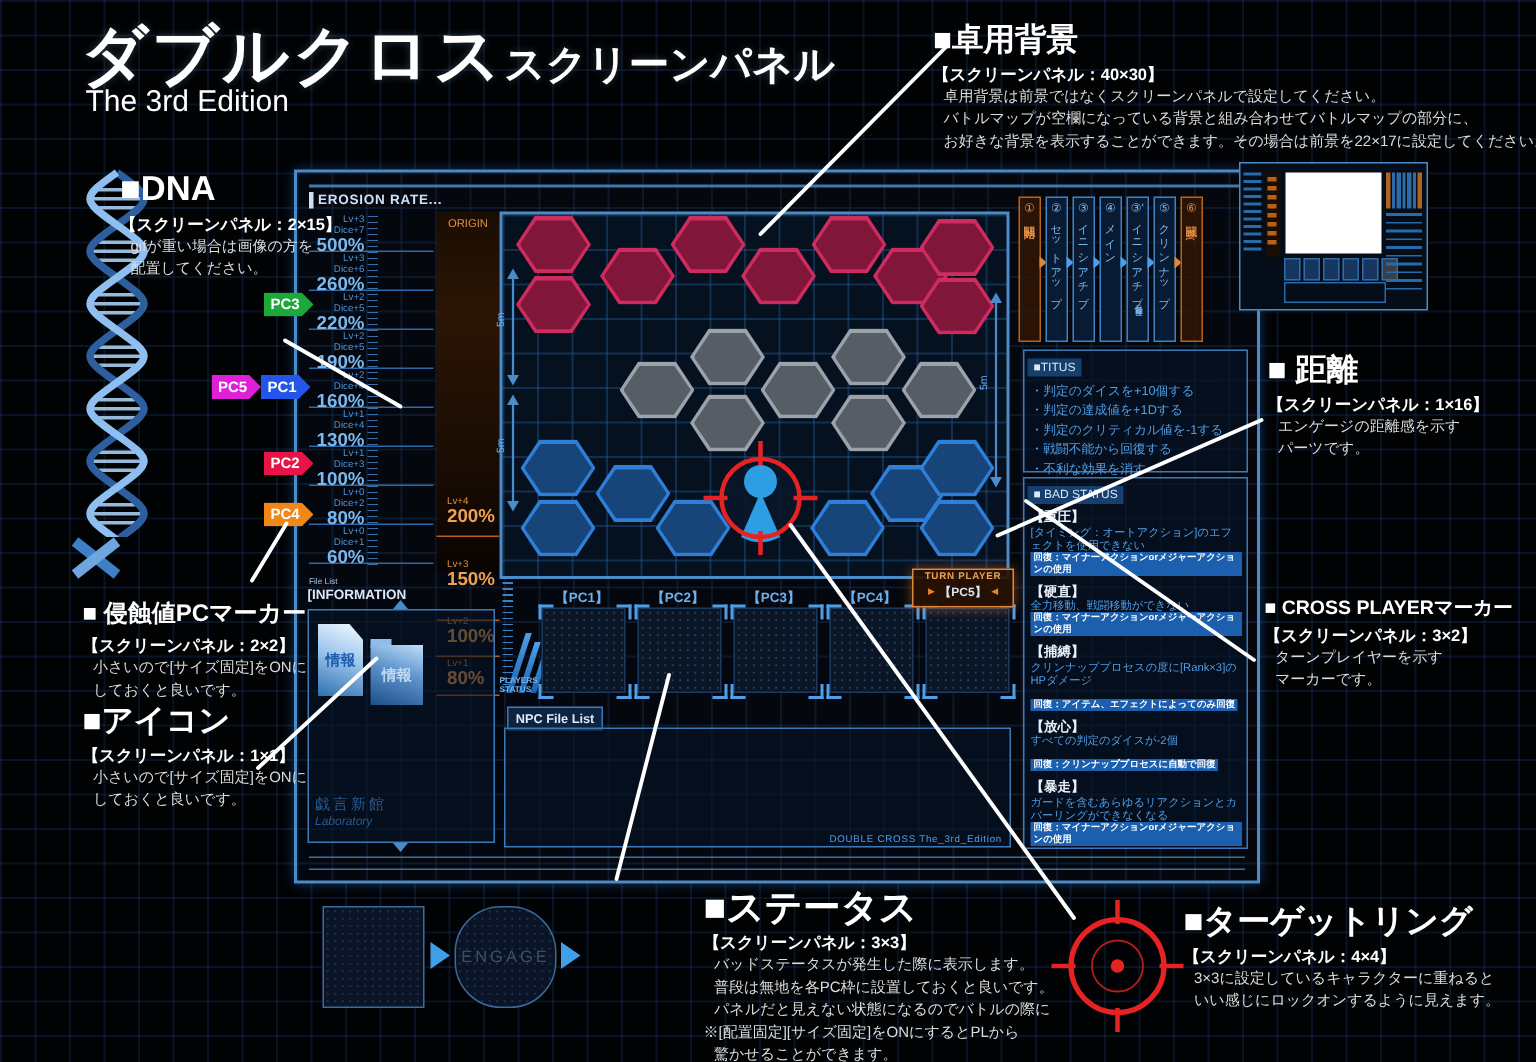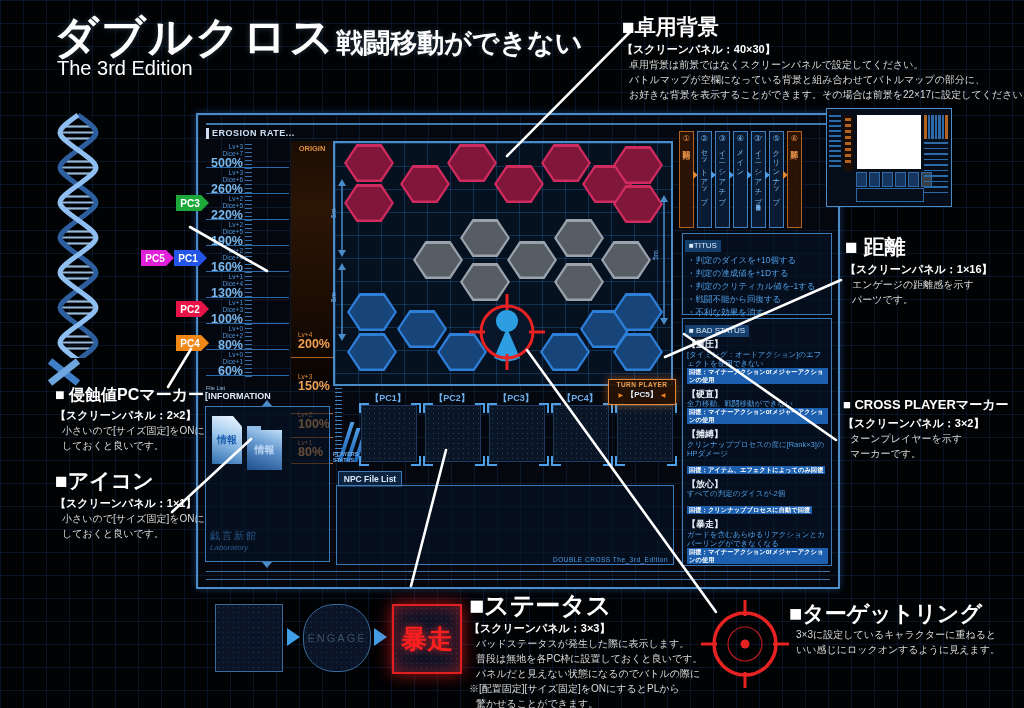--- a/index.html
+++ b/index.html
@@ -78,21 +78,21 @@
   
   svg{display:block;}
 </style>
 </head>
 <body>
 
 <div id="canvas">
 
   <div class="abs" id="title-row">
     <span id="title-main">ダブルクロス</span>
-      <span id="title-rest">戦闘移動ができない</span>
+      <span id="title-rest">スクリーンパネル</span>
   </div>
   <div class="abs" id="title-edition">The 3rd Edition</div>
 
   <div class="abs" id="dna-art" style="left:48px;top:112px;">
       <svg width="60" height="246" viewBox="0 0 60 246">
         <line x1="18" y1="14.5" x2="42" y2="14.5" stroke="#a8cdf2" stroke-width="2.2" opacity="0.9"></line>
         <line x1="13" y1="20.5" x2="47" y2="20.5" stroke="#a8cdf2" stroke-width="2.2" opacity="0.9"></line>
         <line x1="18" y1="26.5" x2="42" y2="26.5" stroke="#a8cdf2" stroke-width="2.2" opacity="0.9"></line>
         <line x1="18" y1="49.5" x2="42" y2="49.5" stroke="#a8cdf2" stroke-width="2.2" opacity="0.9"></line>
         <line x1="13" y1="55.5" x2="47" y2="55.5" stroke="#a8cdf2" stroke-width="2.2" opacity="0.9"></line>
@@ -186,21 +186,21 @@
         <div class="erow" style="height: 25px;">
           <div class="estack">
             <div class="elv">Lv+0</div>
             <div class="elv">Dice+1</div>
             <div class="epct">60%</div>
           </div>
         </div>
       </div>
     <div class="abs" id="erosion-ruler" style="left:47px;top:29px;width:7px;height:234px;background:repeating-linear-gradient(to bottom,#3f81c0 0 1px,transparent 1px 4px);opacity:.85;"></div>
     <div class="abs" id="origin-strip" style="left:93px;top:26px;width:42px;height:240px;">
-      <div style="text-align:center;color:#e09040;font-size:7.5px;font-weight:bold;padding-top:3px;">ORIGIN</div>
+      <div style="text-align:center;color:#e09040;font-size:7.5px;font-weight:normal;padding-top:3px;">ORIGIN</div>
     <div class="abs" style="left: 7px; top: 190px;">
           <div class="olv">Lv+4</div>
           <div class="opct">200%</div>
         </div>
         <div class="osep" style="top: 216px;"></div>
         <div class="abs" style="left: 7px; top: 232px;">
           <div class="olv">Lv+3</div>
           <div class="opct">150%</div>
         </div>
         <div class="osep" style="top: 272px;"></div>
@@ -523,44 +523,47 @@
         <div style="width: 24px; height: 1.5px; background: rgb(42, 106, 168); margin: 0px 0px 4px;"></div>
       </div>
   </div>
 
   <div class="abs sq" style="left:215px;top:604px;"></div>
   <div class="abs flow-arrow" style="left:287px;top:628px;"></div>
   <div class="abs sq" style="left:303px;top:604px;display:flex;align-items:center;justify-content:center;border-radius:31px;">
     <span id="engage-label">ENGAGE</span>
   </div>
   <div class="abs flow-arrow" style="left:374px;top:628px;"></div>
-  <div class="abs sq" id="sq-overdrive" style="left:392px;top:604px;">
-    <span id="overdrive-label">暴走</span>
-  </div>
 
   <div class="abs" id="target-ring-art" style="left:699px;top:598px;">
       <svg width="94" height="94">
         <circle cx="46" cy="46" r="31" fill="none" stroke="#e62222" stroke-width="3.5"></circle>
         <circle cx="46" cy="46" r="17" fill="none" stroke="#e62222" stroke-width="1.2" opacity="0.8"></circle>
         <circle cx="46" cy="46" r="4.5" fill="#e62222"></circle>
         <line x1="46" y1="2" x2="46" y2="18" stroke="#e62222" stroke-width="3"></line>
         <line x1="46" y1="74" x2="46" y2="90" stroke="#e62222" stroke-width="3"></line>
         <line x1="2" y1="46" x2="18" y2="46" stroke="#e62222" stroke-width="3"></line>
         <line x1="74" y1="46" x2="90" y2="46" stroke="#e62222" stroke-width="3"></line>
       </svg>
     </div>
 
 <div class="abs" style="left: 622px; top: 14px; z-index: 5;">
       <div class="anno-h" style="font-size: 21px; line-height: 25px;">■卓用背景</div>
       <div class="anno-p">【スクリーンパネル：40×30】</div>
       <div class="anno-l">卓用背景は前景ではなくスクリーンパネルで設定してください。</div>
       <div class="anno-l">バトルマップが空欄になっている背景と組み合わせてバトルマップの部分に、</div>
       <div class="anno-l">お好きな背景を表示することができます。その場合は前景を22×17に設定してください。</div>
     </div>
-    <div class="abs" style="left: 55px; top: 385px; z-index: 5;">
+    <div class="abs" style="left: 80px; top: 112px; z-index: 5;">
+      <div class="anno-h" style="font-size: 23px; line-height: 27px;">■DNA</div>
+      <div class="anno-p">【スクリーンパネル：2×15】</div>
+      <div class="anno-l">gifが重い場合は画像の方を</div>
+      <div class="anno-l">配置してください。</div>
+    </div>
+    <div class="abs" style="left: 55px; top: 400px; z-index: 5;">
       <div class="anno-h" style="font-size: 16px; line-height: 20px;">■ 侵蝕値PCマーカー</div>
       <div class="anno-p">【スクリーンパネル：2×2】</div>
       <div class="anno-l">小さいので[サイズ固定]をONに</div>
       <div class="anno-l">しておくと良いです。</div>
     </div>
     <div class="abs" style="left: 55px; top: 468px; z-index: 5;">
       <div class="anno-h" style="font-size: 21px; line-height: 25px;">■アイコン</div>
       <div class="anno-p">【スクリーンパネル：1×1】</div>
       <div class="anno-l">小さいので[サイズ固定]をONに</div>
       <div class="anno-l">しておくと良いです。</div>
@@ -581,20 +584,21 @@
       <div class="anno-h" style="font-size: 25px; line-height: 26px;">■ステータス</div>
       <div class="anno-p">【スクリーンパネル：3×3】</div>
       <div class="anno-l">バッドステータスが発生した際に表示します。</div>
       <div class="anno-l">普段は無地を各PC枠に設置しておくと良いです。</div>
       <div class="anno-l">パネルだと見えない状態になるのでバトルの際に</div>
       <div class="anno-l" style="padding-left: 0px;">※[配置固定][サイズ固定]をONにするとPLから</div>
       <div class="anno-l">驚かせることができます。</div>
     </div>
     <div class="abs" style="left: 789px; top: 601px; z-index: 5;">
       <div class="anno-h" style="font-size: 22px; line-height: 26px;">■ターゲットリング</div>
+      <div class="anno-p">【スクリーンパネル：4×4】</div>
       <div class="anno-l">3×3に設定しているキャラクターに重ねると</div>
       <div class="anno-l">いい感じにロックオンするように見えます。</div>
     </div>
     <div class="abs pctag" style="left: 176px; top: 195px; width: 33px; height: 16px; background: rgb(28, 169, 58); z-index: 6; filter: drop-shadow(rgba(255, 255, 255, 0.3) 0px 0px 3px);">PC3</div>
     <div class="abs pctag" style="left: 141px; top: 250px; width: 33px; height: 16px; background: rgb(224, 32, 216); z-index: 6; filter: drop-shadow(rgba(255, 255, 255, 0.3) 0px 0px 3px);">PC5</div>
     <div class="abs pctag" style="left: 174px; top: 250px; width: 33px; height: 16px; background: rgb(34, 85, 232); z-index: 6; filter: drop-shadow(rgba(255, 255, 255, 0.3) 0px 0px 3px);">PC1</div>
     <div class="abs pctag" style="left: 176px; top: 301px; width: 33px; height: 16px; background: rgb(232, 20, 72); z-index: 6; filter: drop-shadow(rgba(255, 255, 255, 0.3) 0px 0px 3px);">PC2</div>
     <div class="abs pctag" style="left: 176px; top: 335px; width: 33px; height: 16px; background: rgb(240, 136, 24); z-index: 6; filter: drop-shadow(rgba(255, 255, 255, 0.3) 0px 0px 3px);">PC4</div>
     <svg width="1024" height="708" style="position:absolute;left:0;top:0;z-index:7;pointer-events:none;">
       <line x1="632" y1="30" x2="507" y2="156" stroke="#ffffff" stroke-width="2.6" stroke-linecap="round"></line>

